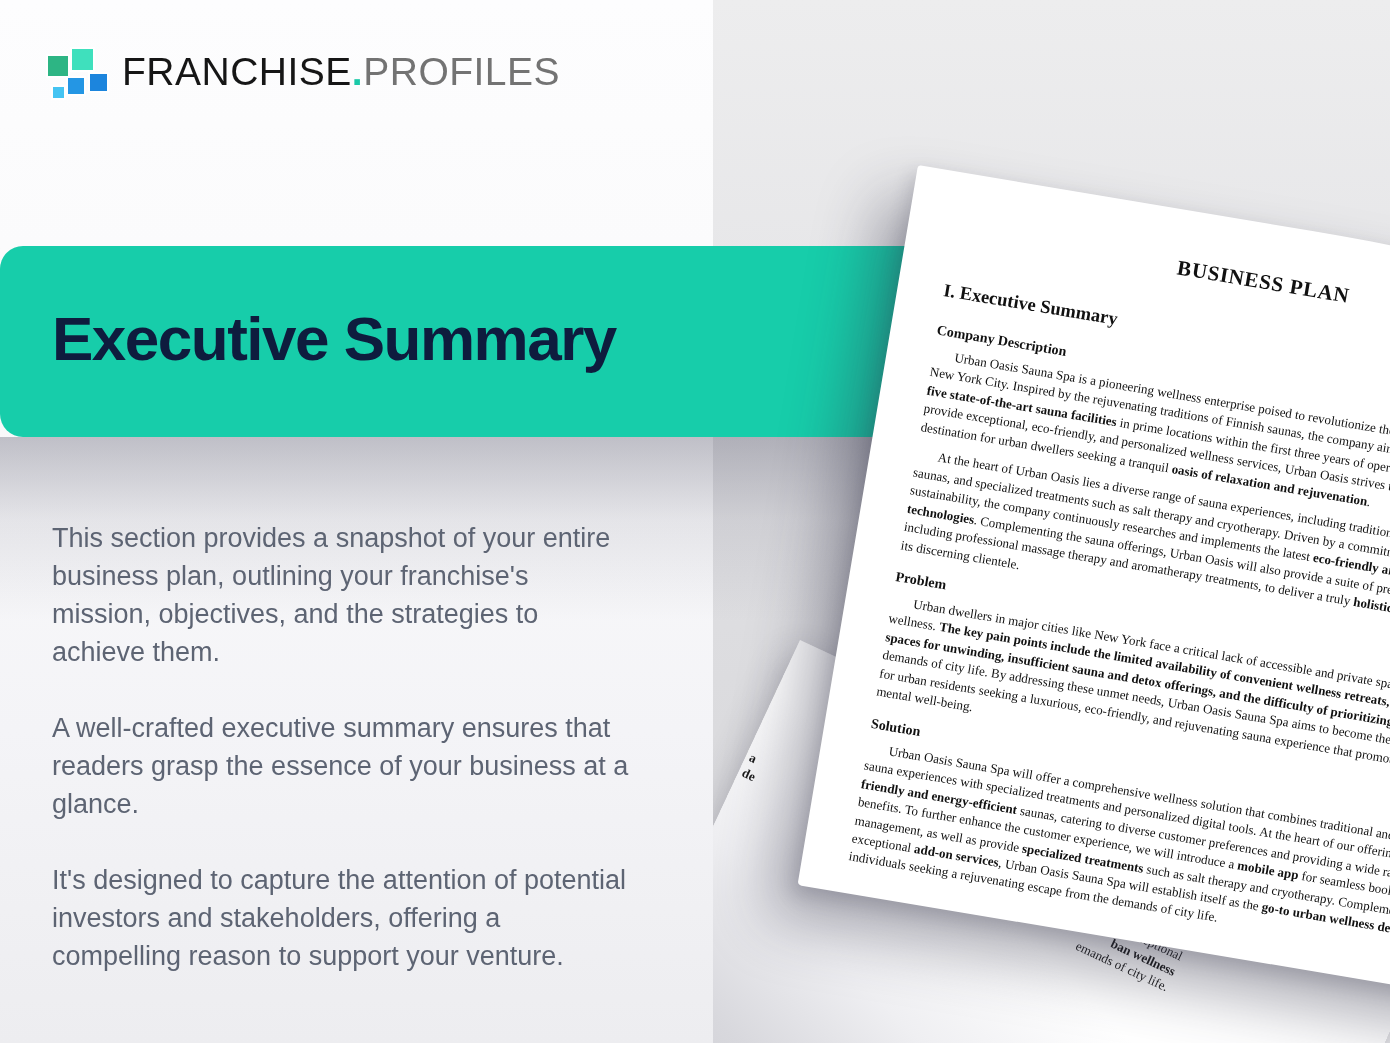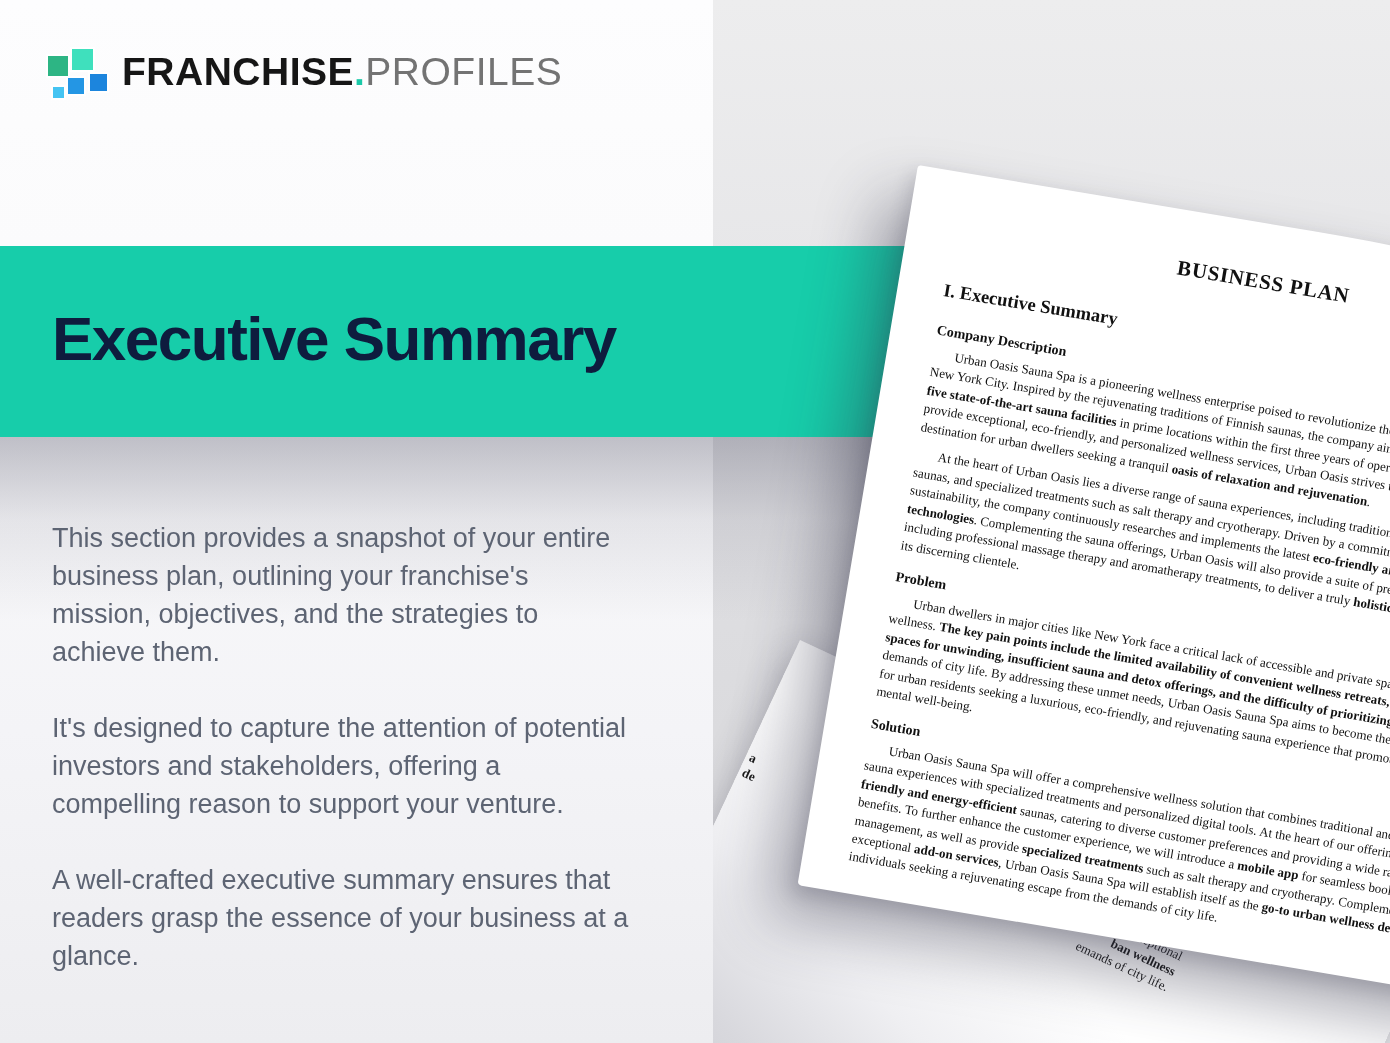--- a/index.html
+++ b/index.html
@@ -25,28 +25,28 @@
   
   .logo { position:absolute; left:46px; top:44px; display:flex; align-items:center; z-index:5; }
   .logo-mark { position:relative; width:62px; height:56px; }
   .logo-mark .sq { position:absolute; box-shadow:0 0 0 2px #ffffff; }
   .sq-green      { left:2px;  top:12px; width:20px; height:20px; background:#2db584; }
   .sq-turquoise  { left:26px; top:5px;  width:21px; height:21px; background:#3fe0bd; }
   .sq-blue-right { left:44px; top:30px; width:17px; height:17px; background:#1c85dd; }
   .sq-blue-mid   { left:22px; top:34px; width:16px; height:16px; background:#2496e4; }
   .sq-lightblue  { left:7px;  top:43px; width:11px; height:11px; background:#45c4f2; }
   .logo-word { margin-left:14px; font-size:39px; letter-spacing:0.5px; color:#161616; white-space:nowrap; }
-  .w-bold  { font-weight:bold;text-align:right; }
+  .w-bold  { font-weight:normal;text-align:right; }
   .w-dot   { font-weight:bold; color:#1ac9a8; }
   .w-light { font-weight:normal; color:#737373; }
 
   
   .banner {
     position:absolute; left:0; top:246px; width:1390px; height:191px; z-index:3;
-    background:#17cdaa; display:flex; align-items:center;
+    background:#17cdaa; display:flex; align-items:center;border-radius:23px;
   }
   .banner h1 {
     margin:0 0 6px 52px; font-size:62px; font-weight:bold; letter-spacing:-1.5px;
     color:#0e1c3e;
   }
 
   
   .intro { position:absolute; left:52px; top:519px; width:580px; z-index:5; }
   .intro p { margin:0 0 38px 0; font-size:27px; line-height:38px; color:#5d6473; }
 
@@ -107,22 +107,22 @@
       <span class="w-bold">FRANCHISE</span><span class="w-dot">.</span><span class="w-light">PROFILES</span>
     </div>
   </div>
 
   <div class="banner">
     <h1>Executive Summary</h1>
   </div>
 
   <div class="intro">
     <p>This section provides a snapshot of your entire business plan, outlining your franchise's mission, objectives, and the strategies to achieve them.</p>
+    <p>A well-crafted executive summary ensures that readers grasp the essence of your business at a glance.</p>
     <p>It's designed to capture the attention of potential investors and stakeholders, offering a compelling reason to support your venture.</p>
-    <p>A well-crafted executive summary ensures that readers grasp the essence of your business at a glance.</p>
   </div>
 
   <div class="paper-stack">
 
     <div class="page page3"></div>
 
     <div class="page page2">
       <div class="frag frag-left">
         <div>a</div>
         <div>de</div>

